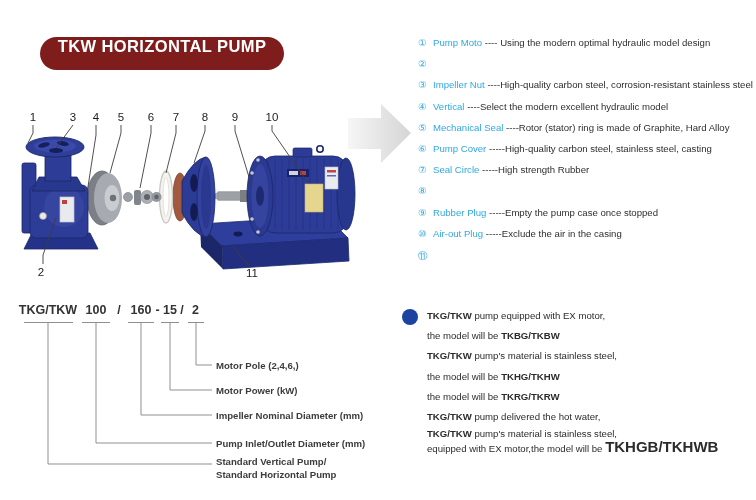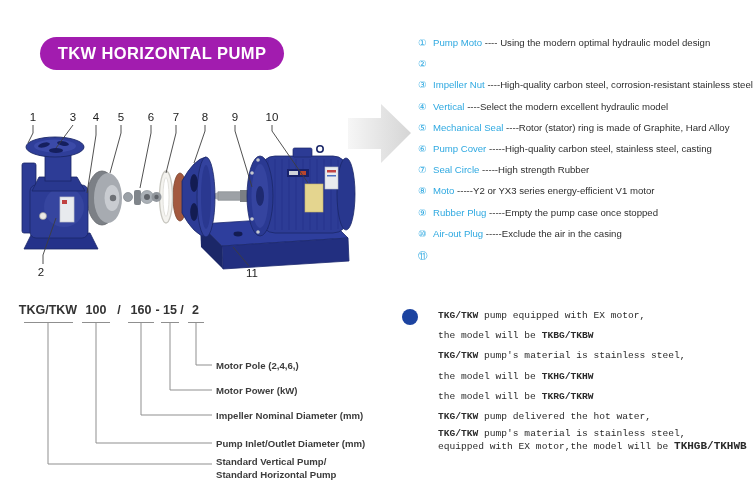--- a/index.html
+++ b/index.html
@@ -1,20 +1,20 @@
 <!DOCTYPE html>
 <html><head>
 <meta charset="utf-8">
 <style>
   html,body{margin:0;padding:0;background:#fff;}
   .page{position:relative;width:756px;height:500px;background:#ffffff;overflow:hidden;
         font-family:"Liberation Sans",sans-serif;}
   
   .banner{position:absolute;left:40px;top:37px;width:244px;height:33px;border-radius:17px;
-          background:#a21caf;display:flex;align-items:center;justify-content:center;}
+          background:#7f1d1d;display:flex;justify-content:center;}
   .banner span{color:#fff;font-weight:bold;font-size:16.5px;letter-spacing:.4px;}
   
   .diagram{position:absolute;left:0;top:85px;width:430px;height:200px;}
   .num{font-size:11.5px;fill:#1c1c1c;text-anchor:middle;font-family:"Liberation Sans",sans-serif;}
   
   .parts-list{position:absolute;left:418px;top:36px;width:336px;}
   .pl-item{display:flex;align-items:flex-start;min-height:20.2px;line-height:12.2px;
            padding-top:1px;font-size:9.6px;}
   .pl-item.last{min-height:0;line-height:12.4px;padding-top:2px;}
   .pl-num{width:15px;flex:0 0 15px;color:#2fa9e1;}
@@ -22,25 +22,25 @@
   .pl-desc{color:#2e2e2e;margin-top:26px;}
   
   .model-svg{position:absolute;left:0;top:295px;width:395px;height:205px;}
   .mc-code{font-size:12.5px;font-weight:bold;fill:#333;text-anchor:middle;
            font-family:"Liberation Sans",sans-serif;}
   .mc-label{font-size:9.6px;font-weight:600;fill:#3c3c3c;font-family:"Liberation Sans",sans-serif;}
   
   .variants{position:absolute;left:400px;top:306px;width:356px;color:#2b2b2b;}
   .bullet{position:absolute;left:2px;top:3px;width:16px;height:16px;border-radius:50%;
           background:#1c43a0;}
-  .v-text{margin-left:38px;font-family:Liberation Mono, monospace;}
+  .v-text{margin-left:27px;}
   .v-line{margin:0;height:20.2px;line-height:20.2px;font-size:9.6px;white-space:pre;}
   .v-line.tight{height:13px;line-height:13px;}
   .v-line b{font-weight:bold;}
-  .v-line .big{font-size:11px;}
+  .v-line .big{font-size:15px;}
 </style>
 </head>
 <body>
 
 <div class="page">
 
   <div class="banner">
     <span>TKW HORIZONTAL PUMP</span>
   </div>
 
@@ -194,21 +194,20 @@
     <div class="pl-item">
         <span class="pl-num">⑥</span>
         <span class="pl-text"><span class="pl-name">Pump Cover</span><span class="pl-desc"> -----High-quality carbon steel, stainless steel, casting</span></span>
       </div>
     <div class="pl-item">
         <span class="pl-num">⑦</span>
         <span class="pl-text"><span class="pl-name">Seal Circle</span><span class="pl-desc"> -----High strength Rubber</span></span>
       </div>
     <div class="pl-item">
         <span class="pl-num">⑧</span>
-        <span class="pl-text"><span class="pl-name">Moto</span><span class="pl-desc"> -----Y2 or YX3 series energy-efficient V1 motor</span></span>
       </div>
     <div class="pl-item">
         <span class="pl-num">⑨</span>
         <span class="pl-text"><span class="pl-name">Rubber Plug</span><span class="pl-desc"> -----Empty the pump case once stopped</span></span>
       </div>
     <div class="pl-item">
         <span class="pl-num">⑩</span>
         <span class="pl-text"><span class="pl-name">Air-out Plug</span><span class="pl-desc"> -----Exclude the air in the casing</span></span>
       </div>
     <div class="pl-item last">

